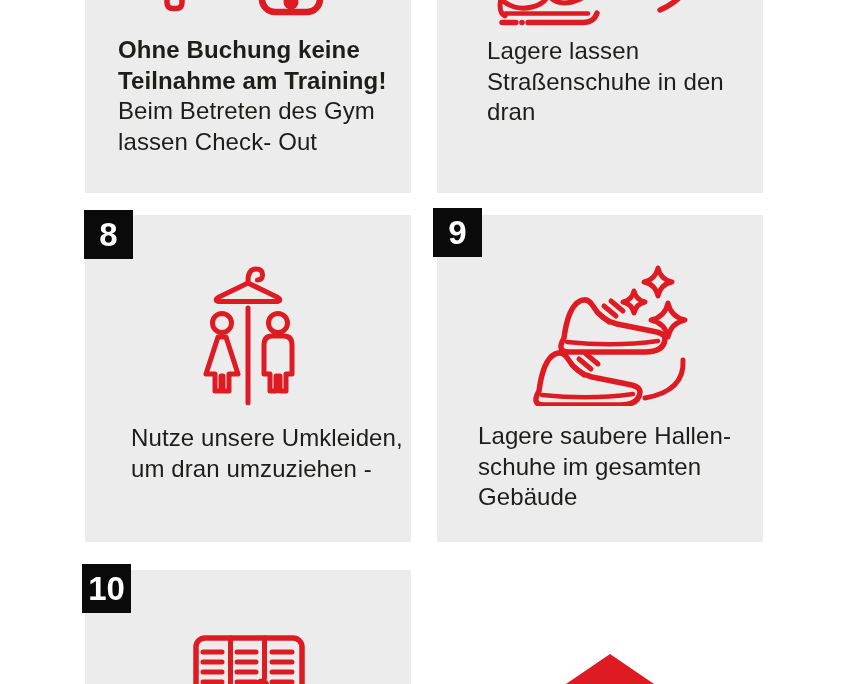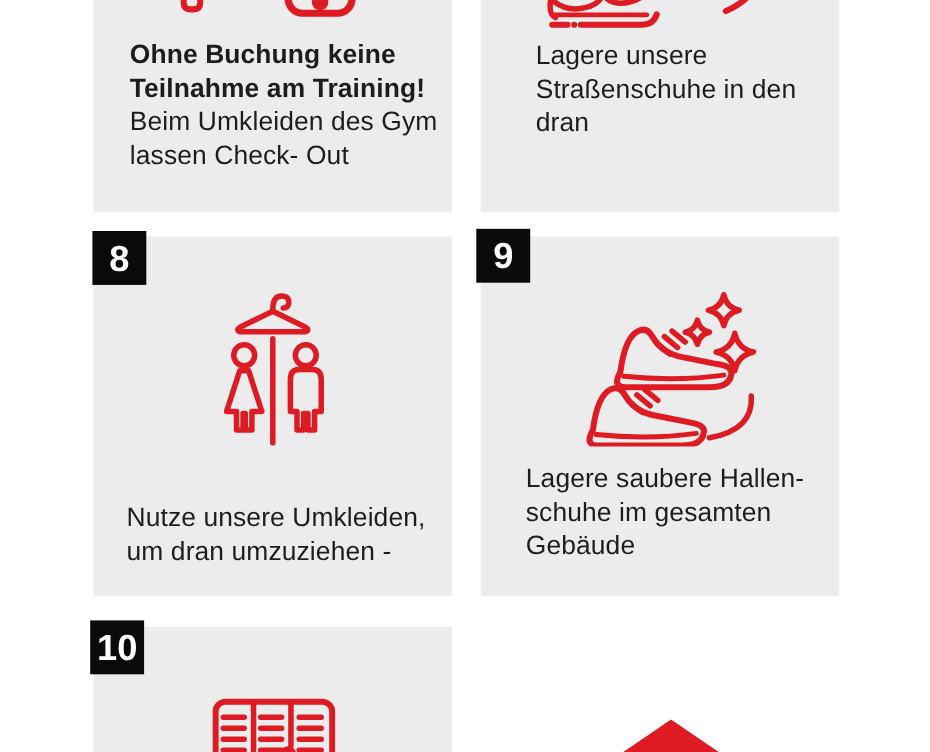--- a/index.html
+++ b/index.html
@@ -43,56 +43,56 @@
     <span class="red-icon" style="left:75px;top:134px;">
       <svg width="175" height="22" viewBox="0 0 175 22">
         <path class="stroke" stroke-width="5.5" d="M7 -8 L7 2.5 Q7 8.5 13 8.5 L16 8.5 Q22 8.5 22 2.5 L22 -8"></path>
         <rect class="stroke" stroke-width="6.5" x="102" y="-40" width="58" height="52" rx="13"></rect>
         <circle class="fill" cx="131" cy="2" r="7.5"></circle>
       </svg>
     </span>
     <div class="card-text" style="left:33px;top:169px;">
       <span class="line bold">Ohne Buchung keine</span>
       <span class="line bold">Teilnahme am Training!</span>
-      <span class="line">Beim Umkleiden des Gym</span>
+      <span class="line">Beim Betreten des Gym</span>
       <span class="line">lassen Check- Out</span>
     </div>
   </section>
 
   <section class="card" style="left:437px;top:-134px;">
     <span class="red-icon" style="left:53px;top:134px;">
       <svg width="200" height="30" viewBox="0 0 200 30">
         <path class="stroke" stroke-width="5" d="M12 -6 Q7 12 15 16"></path>
         <path class="stroke" stroke-width="4.5" d="M15 13.5 L98 13.5"></path>
         <path class="stroke" stroke-width="5.5" d="M12 22.5 L26 22.5 M38 22.5 L93 22.5 Q104 22.5 107 13"></path>
         <circle class="fill" cx="32" cy="22.5" r="2.8"></circle>
         <path class="stroke" stroke-width="5" d="M13 1 Q26 11 42 7 Q54 4 57 -3 M61 -2 Q68 5 82 2 Q94 -1 97 -7"></path>
         <path class="stroke" stroke-width="5.5" d="M170 10 Q182 5 192 -5"></path>
       </svg>
     </span>
     <div class="card-text" style="left:50px;top:170px;">
-      <span class="line">Lagere unsere</span>
+      <span class="line">Lagere lassen</span>
       <span class="line">Straßenschuhe in den</span>
       <span class="line">dran</span>
     </div>
   </section>
 
   <section class="card" style="left:85px;top:215px;">
     <span class="red-icon" style="left:113px;top:40px;">
       <svg width="100" height="150" viewBox="0 0 100 150">
         <path class="stroke" stroke-width="5" d="M50 28 L50 26 Q50 14 58 14 Q65 14 64.5 20.5 Q64 25 59.5 25"></path>
         <path class="stroke" stroke-width="5" d="M50 28 L79 42 Q84 45 80 46.5 L20 46.5 Q16 45 21 42 Z"></path>
         <line class="stroke" stroke-width="5" x1="50" y1="53" x2="50" y2="148"></line>
         <circle class="stroke" stroke-width="5" cx="24" cy="68" r="9.5"></circle>
         <path class="stroke" stroke-width="5" d="M20 82 L28 82 L40 119 L31 119 L31 136 L25 136 L25 121 L23 121 L23 136 L17 136 L17 119 L8 119 Z"></path>
         <circle class="stroke" stroke-width="5" cx="80" cy="68" r="9.5"></circle>
         <path class="stroke" stroke-width="5" d="M66 119 L66 90 Q66 81 74 81 L86 81 Q94 81 94 90 L94 119 L88 119 L88 136 L82 136 L82 121 L78 121 L78 136 L72 136 L72 119 Z"></path>
       </svg>
     </span>
-    <div class="card-text" style="left:30px;top:208px;margin-top:33px;">
+    <div class="card-text" style="left:46px;top:208px;">
       <span class="line">Nutze unsere Umkleiden,</span>
       <span class="line">um dran umzuziehen -</span>
     </div>
   </section>
 
   <section class="card" style="left:437px;top:215px;">
     <span class="red-icon" style="left:88px;top:43px;">
       <svg width="185" height="148" viewBox="0 0 185 148">
 
         <g transform="translate(30,34)">

